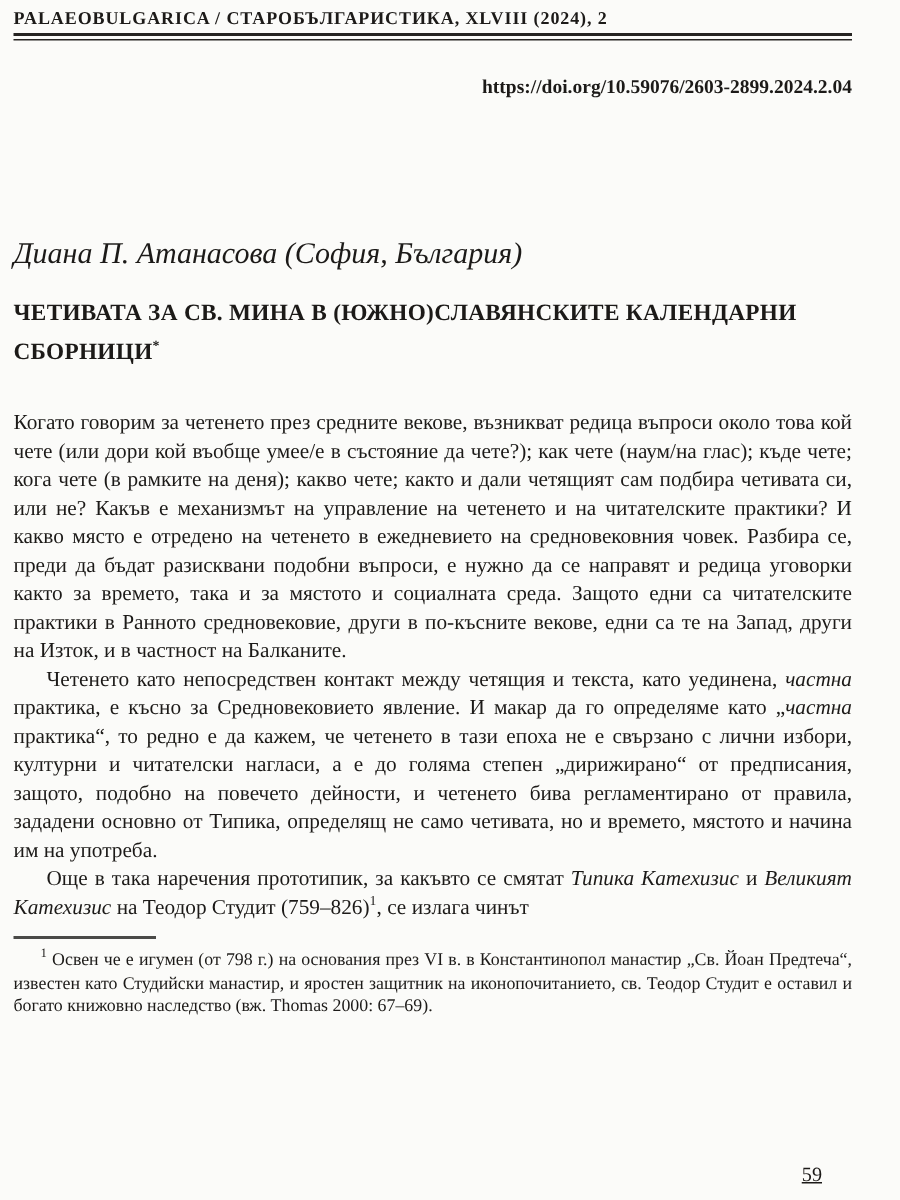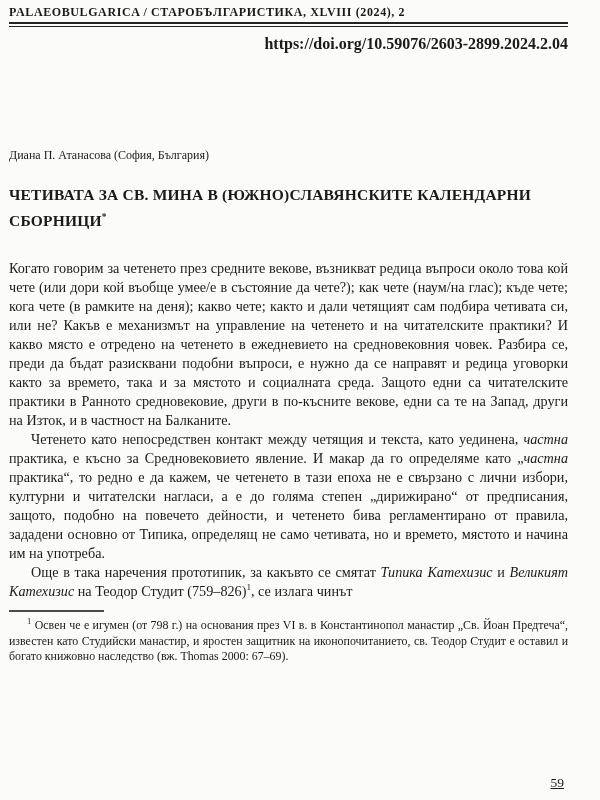--- a/index.html
+++ b/index.html
@@ -23,29 +23,30 @@
     line-height: 15px;
     white-space: nowrap;
   }
   .double-rule {
     margin-top: 2px;
     height: 2px;
     border-top: 2.5px solid #262422;
     border-bottom: 1.2px solid #262422;
   }
   .doi-line {
-    margin-top: 9px;
+    margin-top: 23px;
     text-align: right;
     font-weight: bold;
-    font-size: 16px;
+    font-size: 13px;
     line-height: 15px;
   }
   .author-line {
     margin-top: 96px;
-    font-size: 12px;
+    font-style: italic;
+    font-size: 20px;
     line-height: 17px;
   }
   .article-title {
     margin: 19px 0 0 0;
     font-size: 15.5px;
     font-weight: bold;
     letter-spacing: 0.2px;
     line-height: 23px;
     text-transform: none;
   }
@@ -68,21 +69,21 @@
   .footnotes {
     margin-top: 6px;
     font-size: 11.9px;
     line-height: 15.4px;
     text-align: justify;
   }
   .footnotes p { margin: 0; text-indent: 18px; }
   .footnotes sup { font-size: 0.72em; line-height: 0; }
   .page-number {
     position: absolute;
-    right: 13px;
+    right: 29px;
     bottom: 9px;
     font-size: 13.5px;
     text-decoration: underline;
   }
 </style>
 </head>
 <body>
 
 <div class="page">
 

